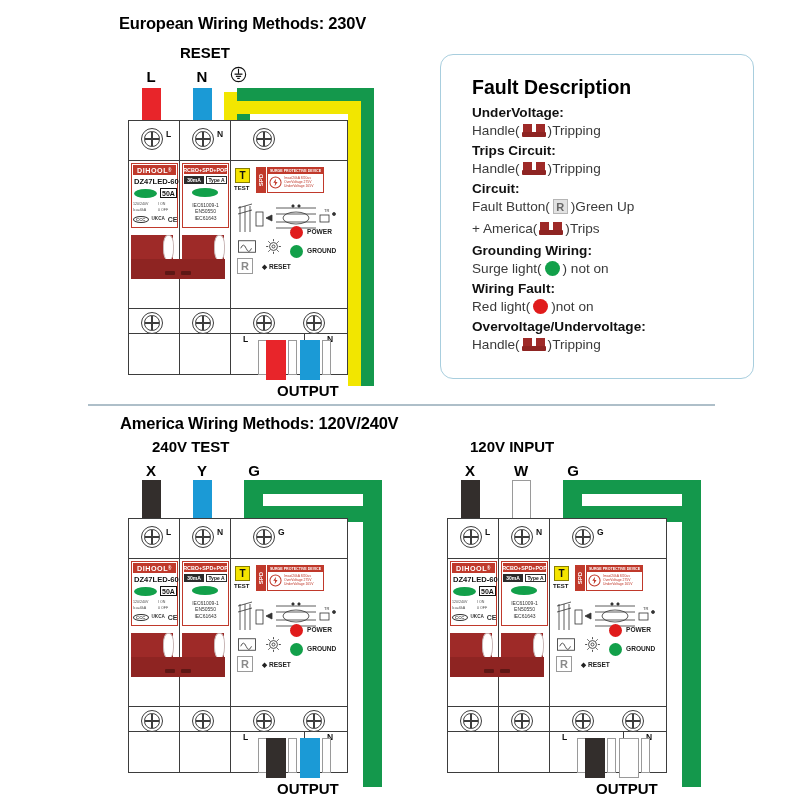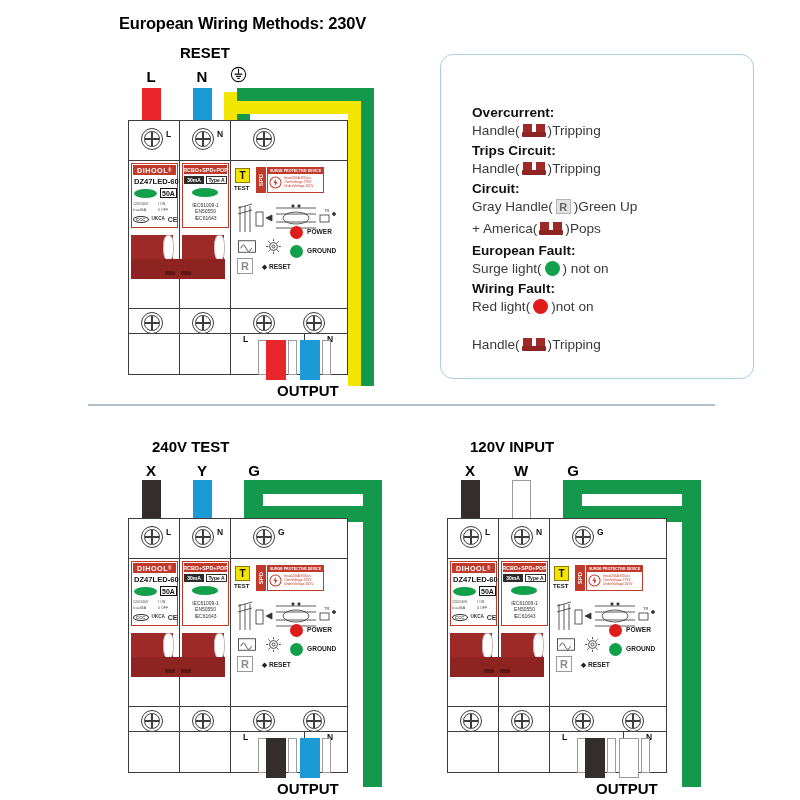--- a/index.html
+++ b/index.html
@@ -268,22 +268,23 @@
   <div class="tl" style="left:327px;top:334px;">N</div>
 
   <div class="wire w-white" style="left:258px;top:340px;width:9px;height:35px;"></div>
   <div class="wire w-red" style="left:266px;top:340px;width:20px;height:40px;"></div>
   <div class="wire w-white" style="left:288px;top:340px;width:9px;height:35px;"></div>
   <div class="wire w-blue" style="left:300px;top:340px;width:20px;height:40px;"></div>
   <div class="wire w-white" style="left:322px;top:340px;width:9px;height:35px;"></div>
   <div class="output-title abs" style="left:277px;top:382px;">OUTPUT</div>
 
   <div class="card" style="left:440px;top:54px;width:314px;height:325px;"></div>
-
-  <div class="f-term abs" style="left:472px;top:105px;">Overcurrent:</div>
+  <div class="card-title abs" style="left:472px;top:76px;">Fault Description</div>
+
+  <div class="f-term abs" style="left:472px;top:105px;">UnderVoltage:</div>
   <div class="f-line abs" style="left:472px;top:123px;">
     <span>Handle(</span>
     <span class="mini-handle">
       <span class="mb" style="left:1px;top:0;width:9px;height:9px;"></span>
       <span class="mb" style="left:14px;top:0;width:9px;height:9px;"></span>
       <span class="mbase"></span>
     </span>
     <span>)Tripping</span>
   </div>
 
@@ -293,60 +294,62 @@
     <span class="mini-handle">
       <span class="mb" style="left:1px;top:0;width:9px;height:9px;"></span>
       <span class="mb" style="left:14px;top:0;width:9px;height:9px;"></span>
       <span class="mbase"></span>
     </span>
     <span>)Tripping</span>
   </div>
 
   <div class="f-term abs" style="left:472px;top:181px;">Circuit:</div>
   <div class="f-line abs" style="left:472px;top:199px;">
-    <span>Gray Handle(</span>
+    <span>Fault Button(</span>
     <span class="mini-R">R</span>
     <span>)Green Up</span>
   </div>
   <div class="f-line abs" style="left:472px;top:221px;">
     <span>+ America(</span>
     <span class="mini-handle">
       <span class="mb" style="left:1px;top:0;width:9px;height:9px;"></span>
       <span class="mb" style="left:14px;top:0;width:9px;height:9px;"></span>
       <span class="mbase"></span>
     </span>
-    <span>)Pops</span>
-  </div>
-
-  <div class="f-term abs" style="left:472px;top:243px;">European Fault:</div>
+    <span>)Trips</span>
+  </div>
+
+  <div class="f-term abs" style="left:472px;top:243px;">Grounding Wiring:</div>
   <div class="f-line abs" style="left:472px;top:261px;">
     <span>Surge light(</span>
     <span class="dot g"></span>
     <span>) not on</span>
   </div>
 
   <div class="f-term abs" style="left:472px;top:281px;">Wiring Fault:</div>
   <div class="f-line abs" style="left:472px;top:299px;">
     <span>Red light(</span>
     <span class="dot r"></span>
     <span>)not on</span>
   </div>
 
+  <div class="f-term abs" style="left:472px;top:319px;">Overvoltage/Undervoltage:</div>
   <div class="f-line abs" style="left:472px;top:337px;">
     <span>Handle(</span>
     <span class="mini-handle">
       <span class="mb" style="left:1px;top:0;width:9px;height:9px;"></span>
       <span class="mb" style="left:14px;top:0;width:9px;height:9px;"></span>
       <span class="mbase"></span>
     </span>
     <span>)Tripping</span>
   </div>
 
   <div class="divider abs" style="left:88px;top:404px;width:627px;"></div>
 
+  <div class="sec-title abs" style="left:120px;top:414px;">America Wiring Methods: 120V/240V</div>
   <div class="input-title abs" style="left:152px;top:438px;">240V TEST</div>
   <div class="input-title abs" style="left:470px;top:438px;">120V INPUT</div>
 
   <div class="term-letter abs" style="left:140px;top:462px;width:22px;">X</div>
   <div class="term-letter abs" style="left:191px;top:462px;width:22px;">Y</div>
   <div class="term-letter abs" style="left:243px;top:462px;width:22px;">G</div>
 
   <div class="wire w-black" style="left:142px;top:480px;width:19px;height:42px;"></div>
   <div class="wire w-blue" style="left:193px;top:480px;width:19px;height:42px;"></div>
   <div class="wire w-green" style="left:244px;top:480px;width:19px;height:42px;"></div>

